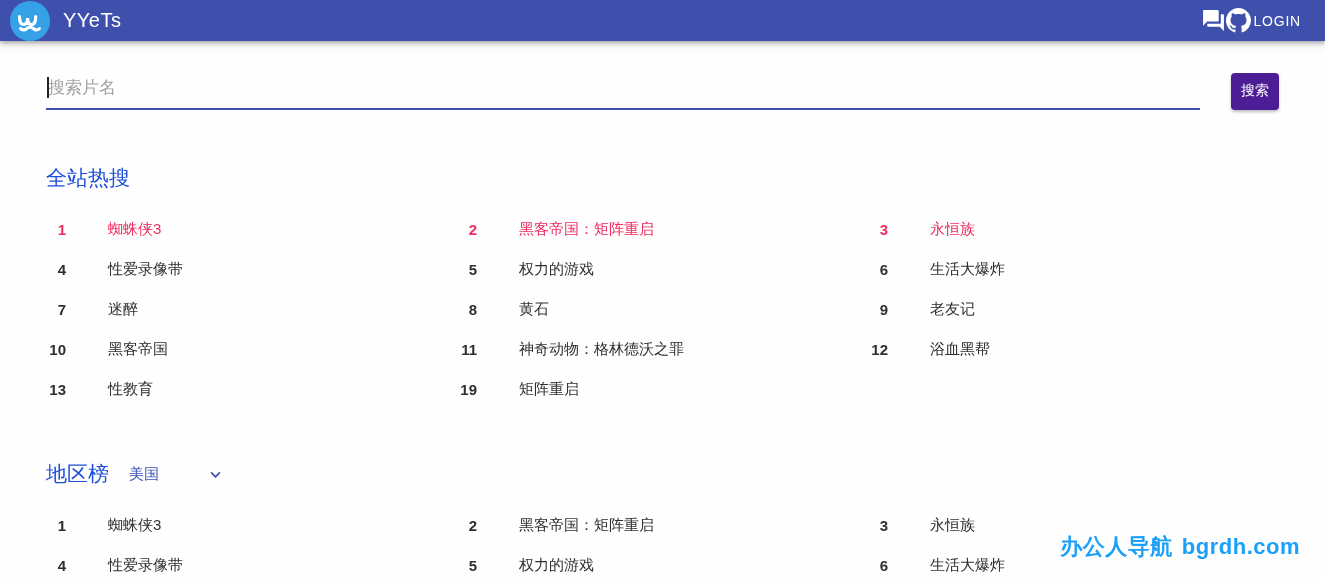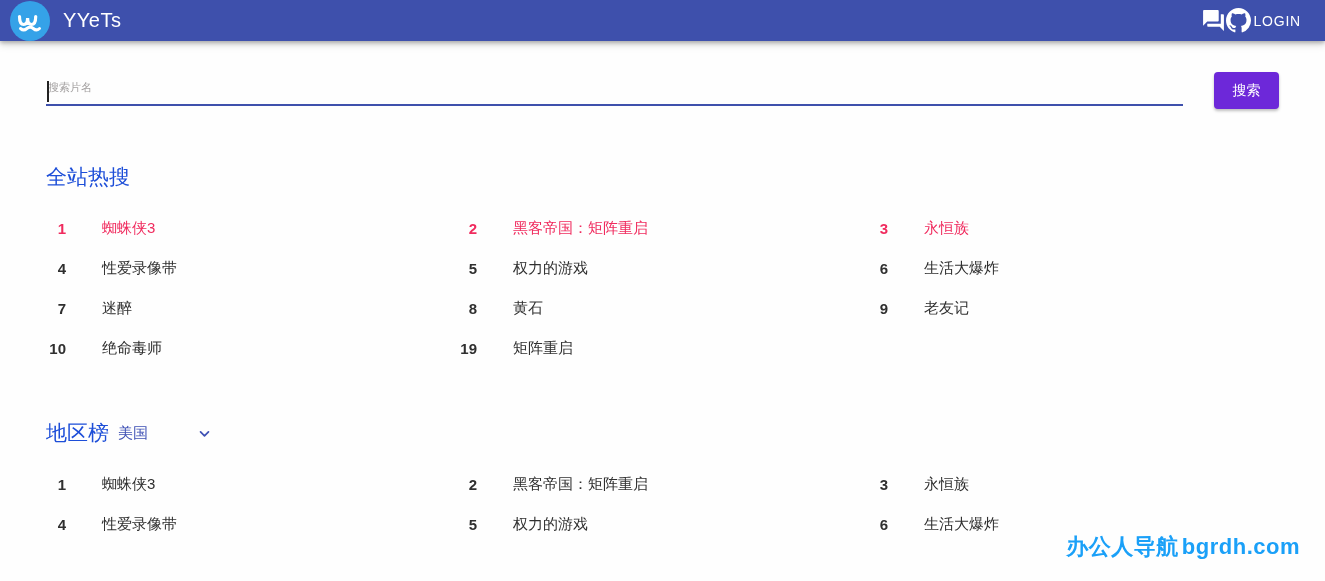--- a/index.html
+++ b/index.html
@@ -59,58 +59,58 @@
   .search-field {
     flex: 1;
     position: relative;
     margin-right: 31px;
   }
   .search-input {
     width: 100%;
     border: none;
     outline: none;
     border-bottom: 2px solid #3e50ac;
-    font-size: 11px;
+    font-size: 17px;
     padding: 6px 2px 10px 2px;
-    font-family: Liberation Mono, monospace;
+    font-family: Liberation Sans, sans-serif;
     color: #6d28d9;
     background: transparent;
   }
   .search-input::placeholder { color: #a3a0a0; opacity: 1; }
   .fake-caret {
     position: absolute;
     left: 1px; top: 5px;
     width: 2px; height: 21px;
     background: #222;
   }
   .search-btn {
-    background: #6d28d9;
+    background: #4c1d95;
     color: #fff;
     border: none;
     border-radius: 4px;
-    width: 65px;
+    width: 48px;
     height: 37px;
     font-size: 14px;
     font-family: inherit;
     cursor: pointer;
     box-shadow: 0 2px 3px rgba(0,0,0,.25);
   }
 
   
   .section { margin-top: 54px; }
   .section-head { display: flex; align-items: center; }
   .section-title {
     font-size: 21px;
     font-weight: 400;
     color: #1d4ed8;
   }
   .region-select {
     display: inline-flex;
     align-items: center;
-    margin-left: 9px;
+    margin-left: 20px;
     cursor: pointer;
     gap: 44px;
   }
   .region-label { font-size: 15px; color: #3f51b5; }
   .chevron { width: 19px; height: 19px; margin-left: 3px; display: block; }
 
   .rank-grid {
     margin-top: 17px;
     display: grid;
     grid-template-columns: repeat(3, 1fr);
@@ -123,41 +123,41 @@
   }
   .rank {
     width: 20px;
     text-align: right;
     font-weight: 700;
     font-size: 15px;
     color: #2f2f2f;
     flex: none;
   }
   .title {
-    margin-left: 17px;
+    margin-left: 23px;
     font-size: 15px;
     color: #2f2f2f;
     padding-left: 19px;
   }
   .cell.pink .rank, .cell.pink .title { color: #f02b5e; }
 
   .region-section { margin-top: 51px; }
 
   
   .watermark {
     position: absolute;
     right: 25px;
     bottom: 19px;
     font-size: 22px;
     font-weight: 700;
     color: #1aa0f8;
     white-space: nowrap;
     letter-spacing: .5px;
   }
-  .watermark .wm-site { margin-left: 3px; }
+  .watermark .wm-site { margin-left: 9px; }
 </style>
 </head>
 <body>
 
 <header class="appbar">
   <span>
     <svg class="logo-circle" viewBox="0 0 40 40">
       <circle cx="20" cy="20" r="20" fill="#35a2e8"></circle>
       <path d="M9.5 15.5 c0 5 1.4 8 4.2 8 c2.6 0 3.9-2.7 3.9-6.5 c0 3.8 1.3 6.5 3.9 6.5 c2.8 0 4.2-3 4.2-8" stroke="#ffffff" stroke-width="3.2" fill="none" stroke-linecap="round"></path>
       <path d="M10.5 27.5 q3.2 2.8 6.4 0 t6.4 0 t6.2 0" stroke="#ffffff" stroke-width="3" fill="none" stroke-linecap="round"></path>
@@ -226,21 +226,33 @@
       <div class="cell">
         <span class="rank">8</span>
         <span class="title">黄石</span>
       </div>
       <div class="cell">
         <span class="rank">9</span>
         <span class="title">老友记</span>
       </div>
       <div class="cell">
         <span class="rank">10</span>
-        <span class="title">绝命毒师</span>
+        <span class="title">黑客帝国</span>
+      </div>
+      <div class="cell">
+        <span class="rank">11</span>
+        <span class="title">神奇动物：格林德沃之罪</span>
+      </div>
+      <div class="cell">
+        <span class="rank">12</span>
+        <span class="title">浴血黑帮</span>
+      </div>
+      <div class="cell">
+        <span class="rank">13</span>
+        <span class="title">性教育</span>
       </div>
       <div class="cell">
         <span class="rank">19</span>
         <span class="title">矩阵重启</span>
       </div>
     </div>
   </section>
 
   <section class="section region-section">
     <div class="section-head">

